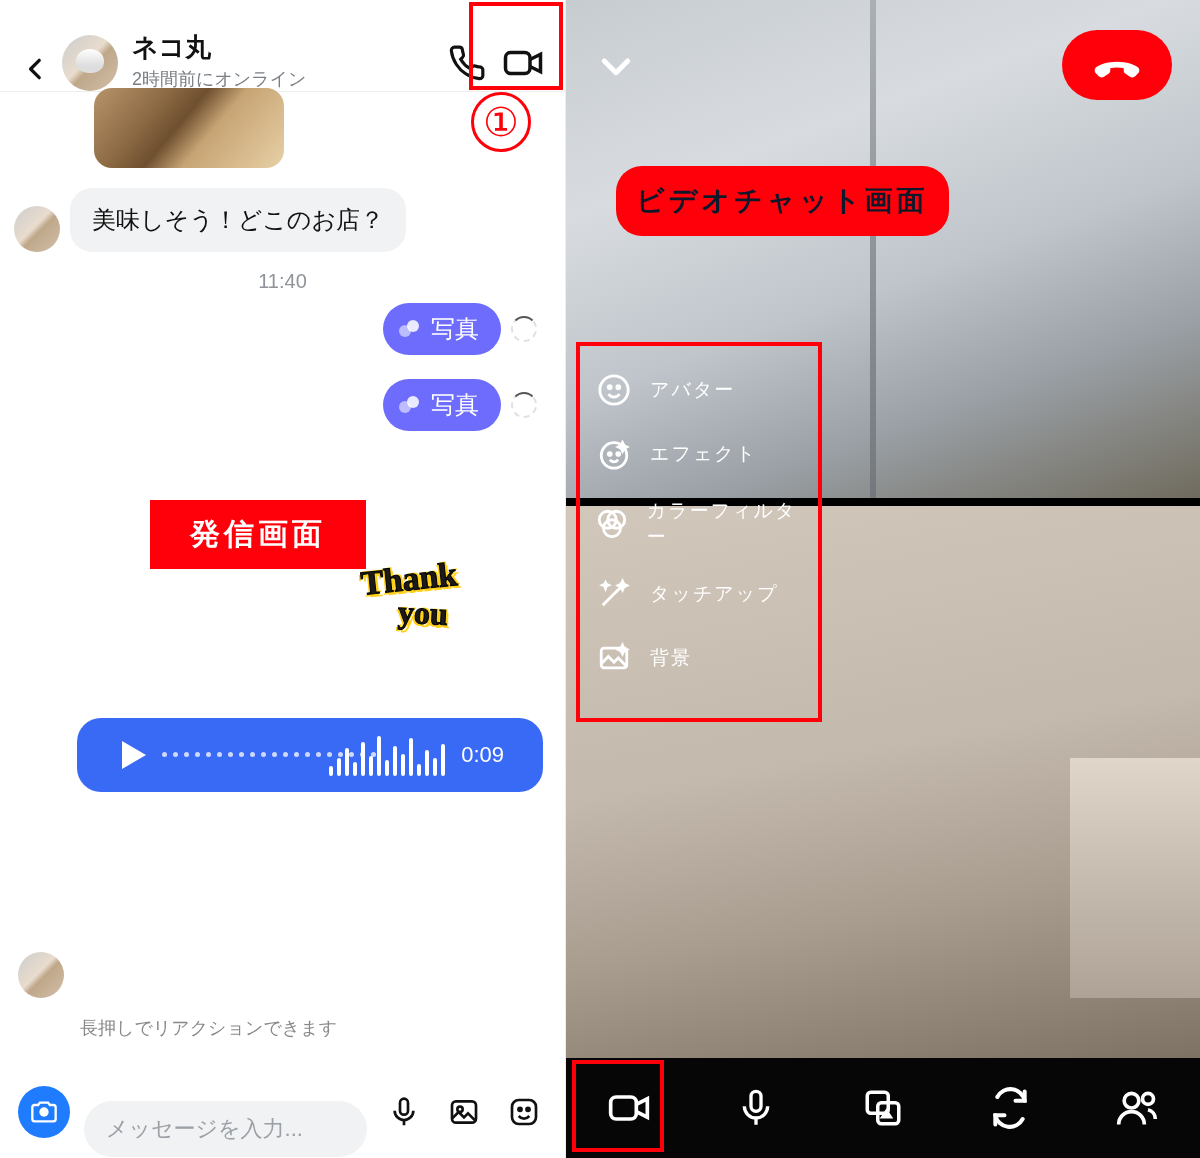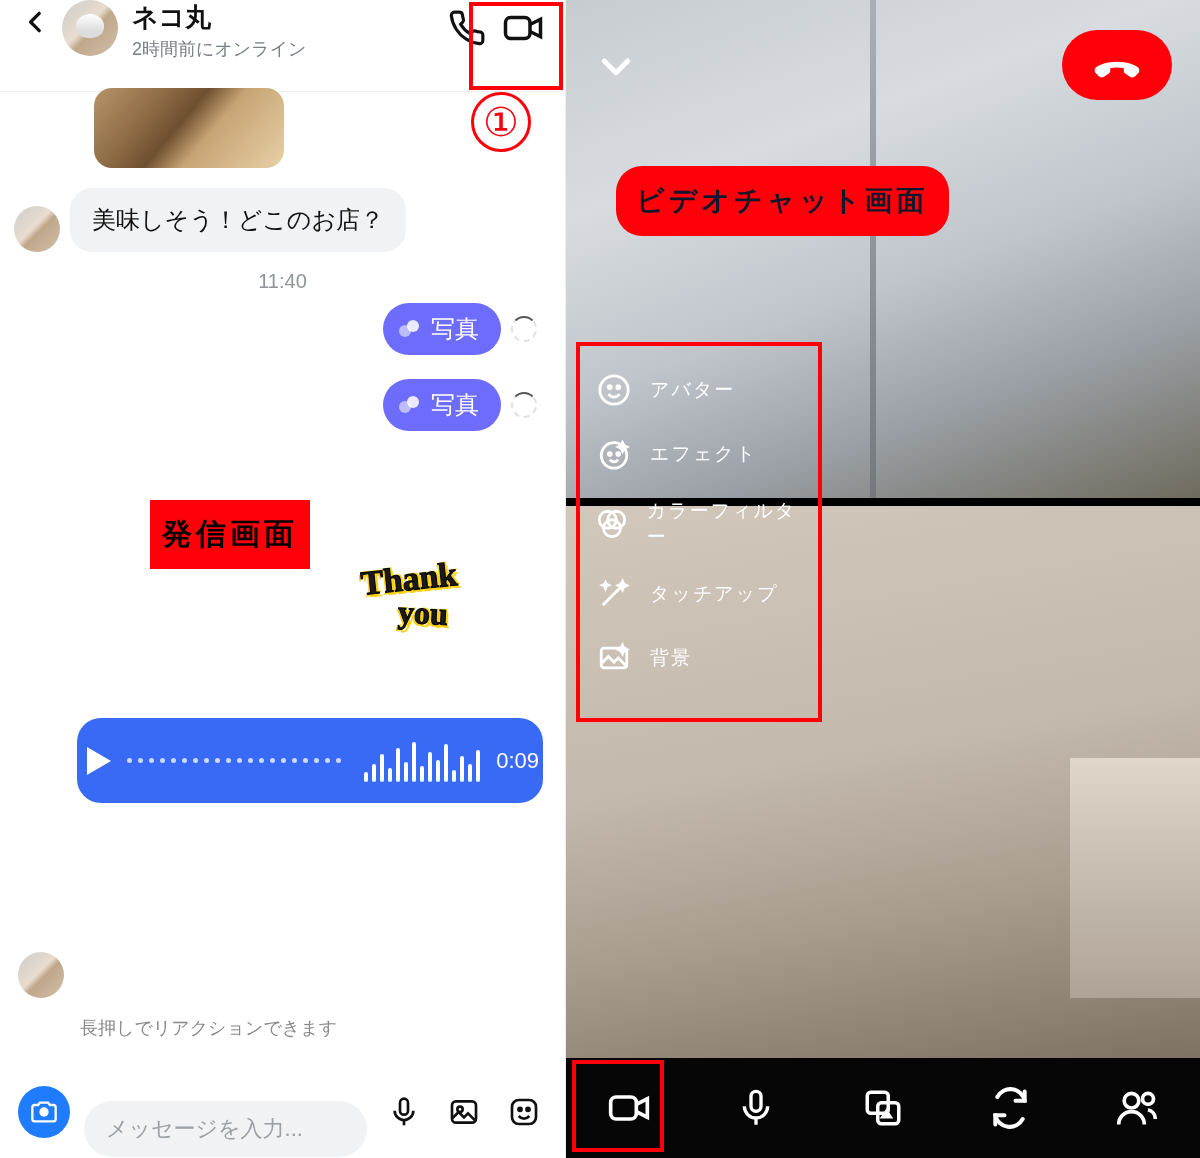--- a/index.html
+++ b/index.html
@@ -1,21 +1,21 @@
 <!DOCTYPE html>
 <html><head>
 <meta charset="utf-8">
 <style>
   * { box-sizing: border-box; margin: 0; padding: 0; }
   body { font-family: -apple-system, "Hiragino Sans", sans-serif; background:#fff; }
   .wrap { width:1200px; height:1158px; display:flex; position:relative; }
 
   
   .left { width:566px; height:100%; background:#fff; position:relative; border-right:1px solid #eee; }
-  .hdr { height:92px; display:flex; align-items:flex-start; padding:0 14px; border-bottom:1px solid #eee; }
+  .hdr { height:92px; display:flex; align-items:flex-end; padding:0 14px; border-bottom:1px solid #eee; }
   .back { width:44px; height:44px; display:flex; align-items:center; justify-content:center; }
   .ava { width:56px; height:56px; border-radius:50%; background:linear-gradient(135deg,#ccc 0%,#e8dccd 45%,#bfa78a 55%,#d2c0aa 100%); margin-left:4px; position:relative; overflow:hidden; }
   .ava::after{content:"";position:absolute;left:14px;top:14px;width:28px;height:24px;border-radius:50% 50% 45% 45%;background:linear-gradient(180deg,#fff 0%,#ddd 70%);}
   .hdr-t { margin-left:14px; flex:1; }
   .name { font-size:26px; font-weight:600; color:#111; }
   .status { font-size:18px; color:#7a7f85; margin-top:2px; }
   .hdr-actions { display:flex; gap:0; }
   .hbtn { width:56px; height:56px; display:flex; align-items:center; justify-content:center; }
   .red-box { position:absolute; border:4px solid #ff000b; pointer-events:none; }
   .box-video { left:469px; top:2px; width:94px; height:88px; }
@@ -28,30 +28,30 @@
   .img-bub { width:190px; height:80px; border-radius:18px; margin-left:80px; background:
      linear-gradient(130deg,#b8946a 0%,#8c6a44 30%,#6e4f2f 45%,#c7a474 60%,#e7d0a6 100%);
      position:relative; overflow:hidden; top:-4px;}
   .tstamp { text-align:center; font-size:20px; color:#8e949a; margin:18px 0 0; }
   .row-out { display:flex; justify-content:flex-end; align-items:center; gap:10px; margin:10px 14px 0 0; }
   .chip { background:#6d6cfc; color:#fff; display:flex; align-items:center; gap:10px; border-radius:26px; padding:10px 22px 10px 14px; font-size:24px; }
   .chip svg { filter:drop-shadow(0 0 0 transparent); }
   .spin { width:26px; height:26px; border:2px dashed #6b6b6b33; border-radius:50%; position:relative; }
   .spin::before{content:"";position:absolute;inset:-2px;border:2px solid transparent;border-top-color:#555;border-radius:50%;}
 
-  .label-red { position:absolute; background:#ff000b; color:#000000; font-size:30px; font-weight:700; padding:14px 12px; letter-spacing:4px; }
+  .label-red { position:absolute; background:#ff000b; color:#ffffff; font-size:30px; font-weight:700; padding:14px 40px; letter-spacing:4px; }
   .label-l { left:150px; top:500px; }
 
   .thank { position:absolute; right:86px; top:560px; width:140px; text-align:center; }
   .thank span{ display:block; font-family:"Comic Sans MS",cursive; font-weight:900; color:#1a1a1a;
     -webkit-text-stroke:1px #000; text-shadow: 3px 3px 0 #ffd11a, -2px 2px 0 #ffd11a, 2px -1px 0 #ffd11a; }
   .thank .t1{ font-size:34px; transform:rotate(-6deg);}
   .thank .t2{ font-size:32px; transform:rotate(3deg) translateX(14px); margin-top:-4px;}
 
-  .voice { position:absolute; right:22px; top:718px; width:466px; height:85px; background:#396af5; border-radius:24px; display:flex; align-items:center; padding:0 4px; gap:16px; color:#fff; }
+  .voice { position:absolute; right:22px; top:718px; width:466px; height:74px; background:#396af5; border-radius:24px; display:flex; align-items:center; padding:0 39px; gap:16px; color:#fff; }
   .play { width:0;height:0;border-left:24px solid #fff;border-top:14px solid transparent;border-bottom:14px solid transparent; margin-left:6px;}
   .wave { flex:1; height:50px; position:relative; }
   .dots { position:absolute; left:0; top:22px; display:flex; gap:6px;}
   .dots i{ width:5px;height:5px;background:#cfd9ff;border-radius:50%; display:block;}
   .bars { position:absolute; right:0; top:6px; display:flex; align-items:flex-end; gap:4px; height:40px;}
   .bars i{ width:4px; background:#fff; border-radius:2px; display:block;}
   .vtime { font-size:22px; }
 
   .link-bub { position:absolute; left:80px; top:844px; width:374px; background:#f1f2f3; border-radius:22px; padding:16px 20px; font-size:23px; color:#1857a6; line-height:1.35; word-break:break-all; }
   .ava-s2 { position:absolute; left:18px; top:952px; }

